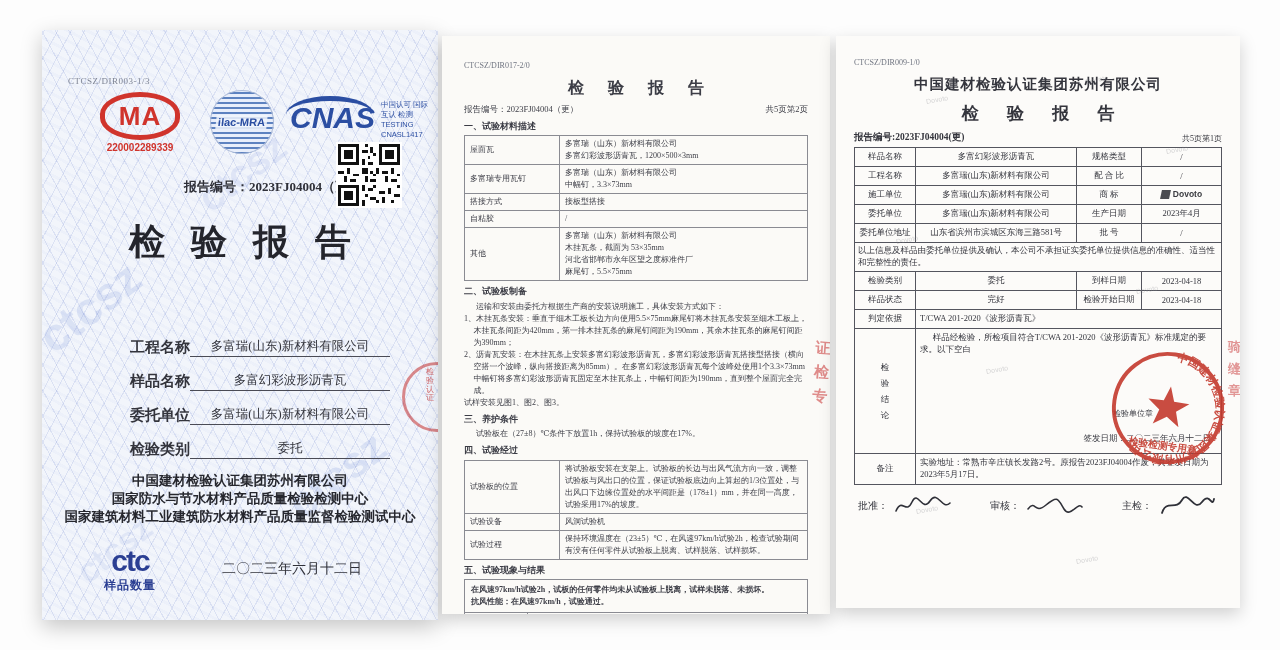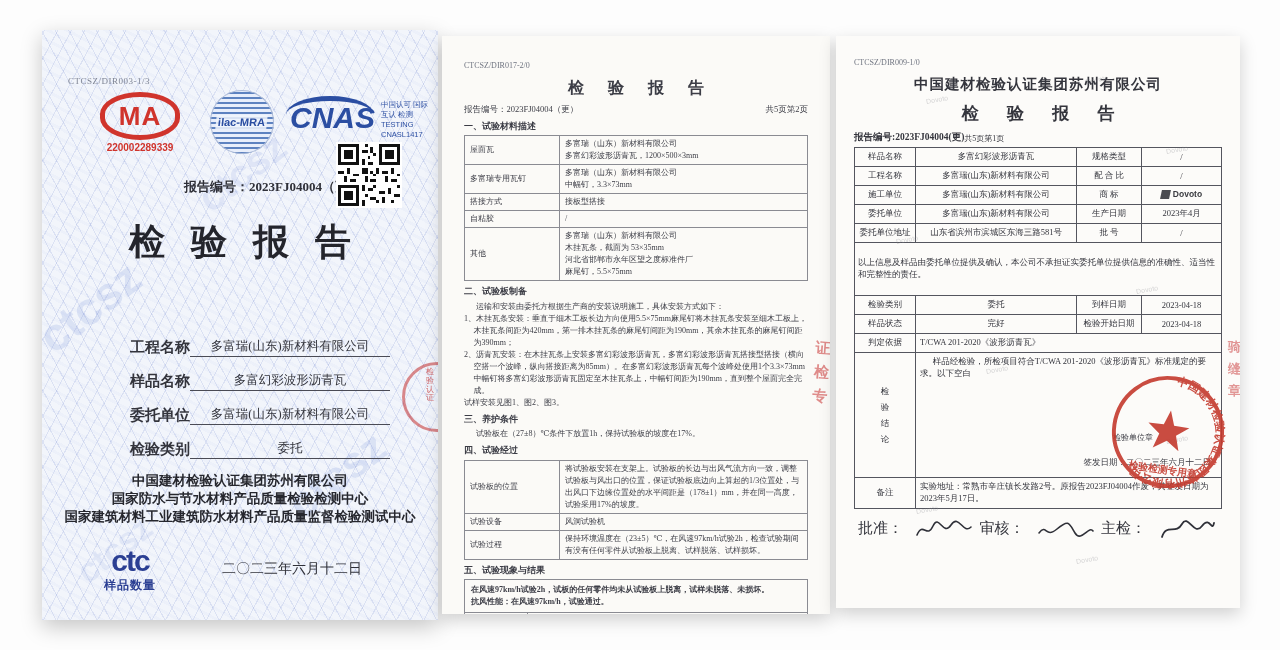--- a/index.html
+++ b/index.html
@@ -68,37 +68,37 @@
   .resultbox td{font-weight:bold;font-size:8.5px;}
   .resultbox td.rb-lbl{width:52px;font-weight:normal;text-align:center;}
   .seam2{position:absolute;right:2px;top:300px;color:rgba(200,50,50,.55);font-size:15px;width:14px;
         line-height:1.6;word-break:break-all;font-weight:bold;transform:rotate(4deg);}
   
   .page3{left:836px;top:36px;width:404px;height:572px;background:#fcfbf9;box-shadow:0 6px 16px rgba(0,0,0,.18);
         padding:22px 18px;box-sizing:border-box;font-size:8.5px;color:#34353d;}
   .p3-doccode{font-size:8px;color:#6f7480;}
   .p3-company{text-align:center;font-size:14.5px;font-weight:bold;margin-top:8px;letter-spacing:1px;}
   .p3-title{text-align:center;font-size:17px;font-weight:bold;letter-spacing:12px;text-indent:12px;margin:8px 0 6px;}
-  .p3-meta{display:flex;justify-content:flex-start;align-items:flex-end;margin-bottom:3px;}
+  .p3-meta{display:flex;justify-content:space-between;align-items:flex-end;margin-bottom:3px;gap:24px;}
   .p3-repno{font-size:9.5px;font-weight:bold;}
   .p3-pages{font-size:8px;}
   table.p3t{border-collapse:collapse;width:100%;table-layout:fixed;}
   table.p3t td{border:1px solid #54555e;padding:3px 4px;font-size:8.5px;vertical-align:middle;}
   td.c-l1{width:52px;text-align:center;}
   td.c-v1{width:152px;text-align:center;}
   td.c-l2{width:56px;text-align:center;}
   td.c-v2{text-align:center;}
-  .notice{font-size:7px;padding:14px 3px !important;}
+  .notice{font-size:7px;padding:2px 3px !important;}
   .concl-cell{position:relative;height:118px;vertical-align:top !important;}
   .vlabel{width:1em;margin:0 auto;line-height:1.9;word-break:break-all;text-align:center;}
   .issue{position:absolute;right:10px;bottom:8px;text-align:right;font-size:8.5px;}
   .stampword{font-size:8px;margin-bottom:14px;margin-right:58px;}
   .stamp{position:absolute;right:-6px;bottom:-14px;width:118px;height:118px;opacity:.9;transform:rotate(8deg);}
   .sigrow{display:flex;justify-content:space-between;align-items:center;margin-top:10px;padding:0 4px;}
-  .siggroup{display:flex;gap:10px;font-size:15px;}
+  .siggroup{display:flex;align-items:center;gap:4px;font-size:10px;}
   .brand{display:inline-flex;align-items:center;gap:3px;font-family:"Liberation Sans",sans-serif;
          font-weight:bold;font-size:8.5px;color:#3a3b40;}
   .brand-ico{width:9px;height:9px;background:#4a4b50;display:inline-block;transform:skewX(-12deg);}
   .p3wm{position:absolute;font-family:"Liberation Sans",sans-serif;font-size:7px;color:rgba(140,140,145,.35);
         transform:rotate(-10deg);}
   .seam3{position:absolute;right:0px;top:300px;color:rgba(200,50,50,.5);font-size:13px;width:12px;line-height:1.7;
         word-break:break-all;font-weight:bold;}
 </style>
 </head>
 <body>

